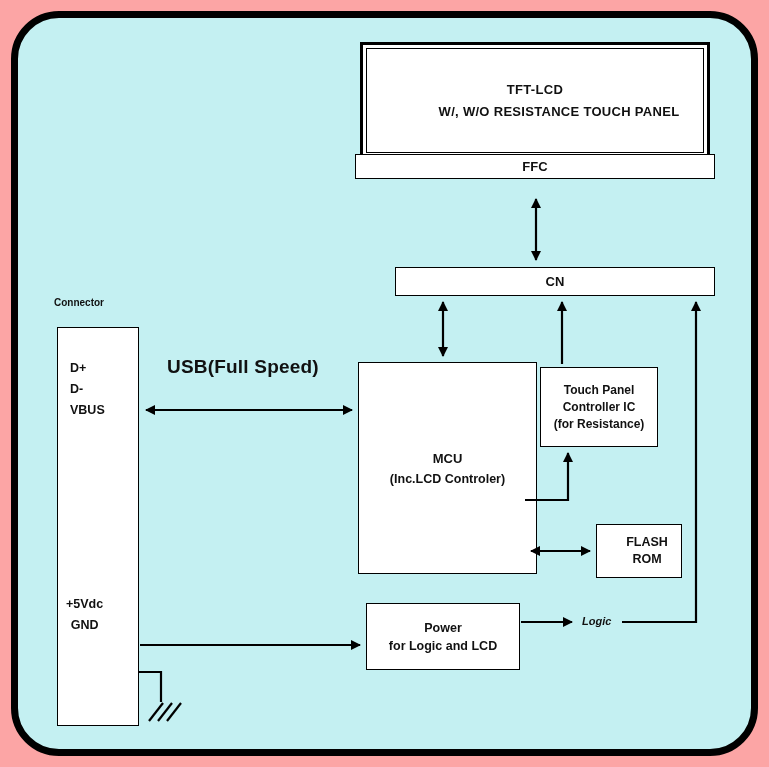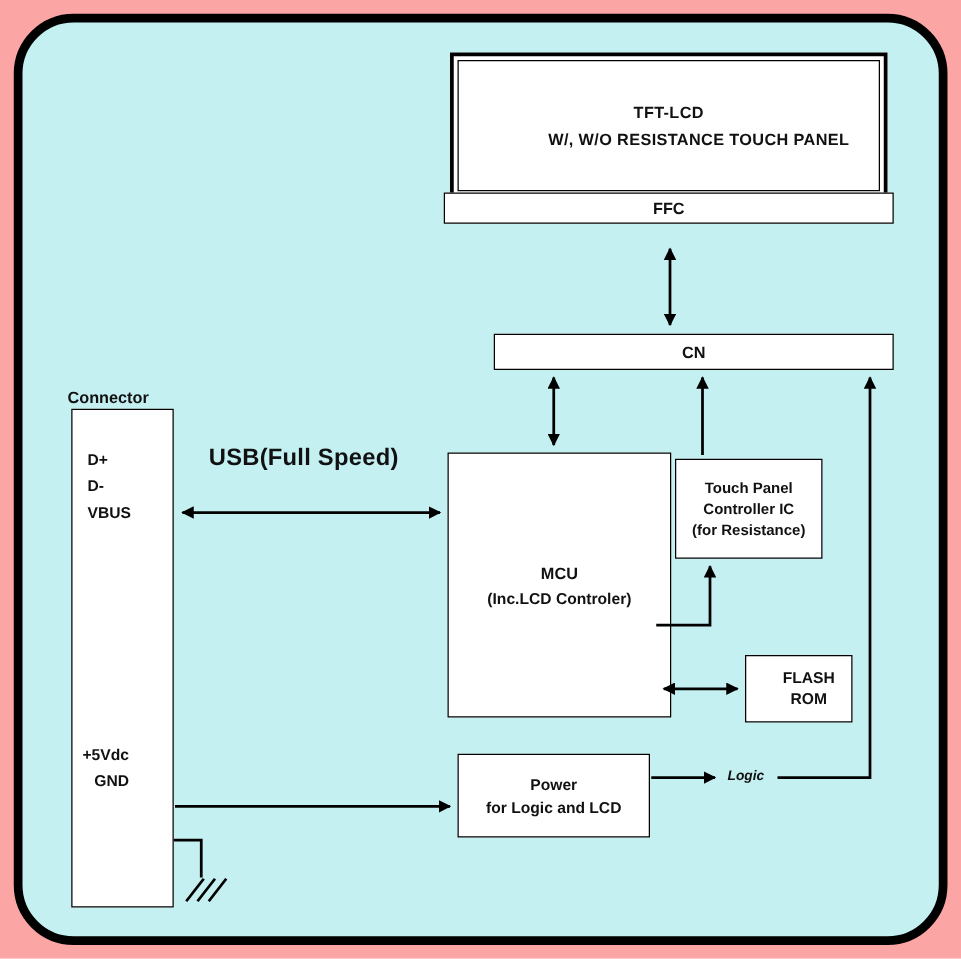--- a/index.html
+++ b/index.html
@@ -16,25 +16,25 @@
 
   .tft { left:360px; top:42px; width:350px; height:117px; border-width:3px; padding:3px; }
   .tft-inner { width:100%; height:100%; border:1.5px solid #000;
                display:flex; flex-direction:column; align-items:center; justify-content:center; }
   .tft-line1 { font-size:13px; letter-spacing:.3px; }
   .tft-line2 { font-size:13px; letter-spacing:.3px; margin-top:7px;margin-left:48px; }
 
   .ffc { left:355px; top:154px; width:360px; height:25px; font-size:13px; border-width:1.5px; }
   .cn  { left:355px; top:267px; width:320px; height:29px; font-size:13px; border-width:1.5px;margin-left:40px; }
 
-  .connector-label { left:54px; top:310px; font-size:13px; }
+  .connector-label { left:54px; top:297px; font-size:10px; }
   .connector { left:57px; top:327px; width:82px; height:399px; border-width:1.5px;
                justify-content:flex-start; align-items:flex-start; }
   .pins-top { position:absolute; left:12px; top:30px; font-size:12.5px; line-height:21px; text-align:left; }
-  .pins-bottom { position:absolute; left:8px; top:266px; font-size:12.5px; line-height:21px; text-align:right; }
+  .pins-bottom { position:absolute; left:8px; top:266px; font-size:12.5px; line-height:21px; text-align:center; }
 
   .usb-label { left:167px; top:356px; font-size:19px; letter-spacing:.2px; }
 
   .mcu { left:358px; top:362px; width:179px; height:212px; font-size:13px; border-width:1.5px; }
   .mcu .sub { margin-top:6px; font-size:12.5px; }
 
   .touch { left:540px; top:367px; width:118px; height:80px; font-size:12px; line-height:17px; border-width:1.5px; }
 
   .flash { left:596px; top:524px; width:86px; height:54px; font-size:12.5px; line-height:17px; border-width:1.5px;padding-left:16px; }
 

